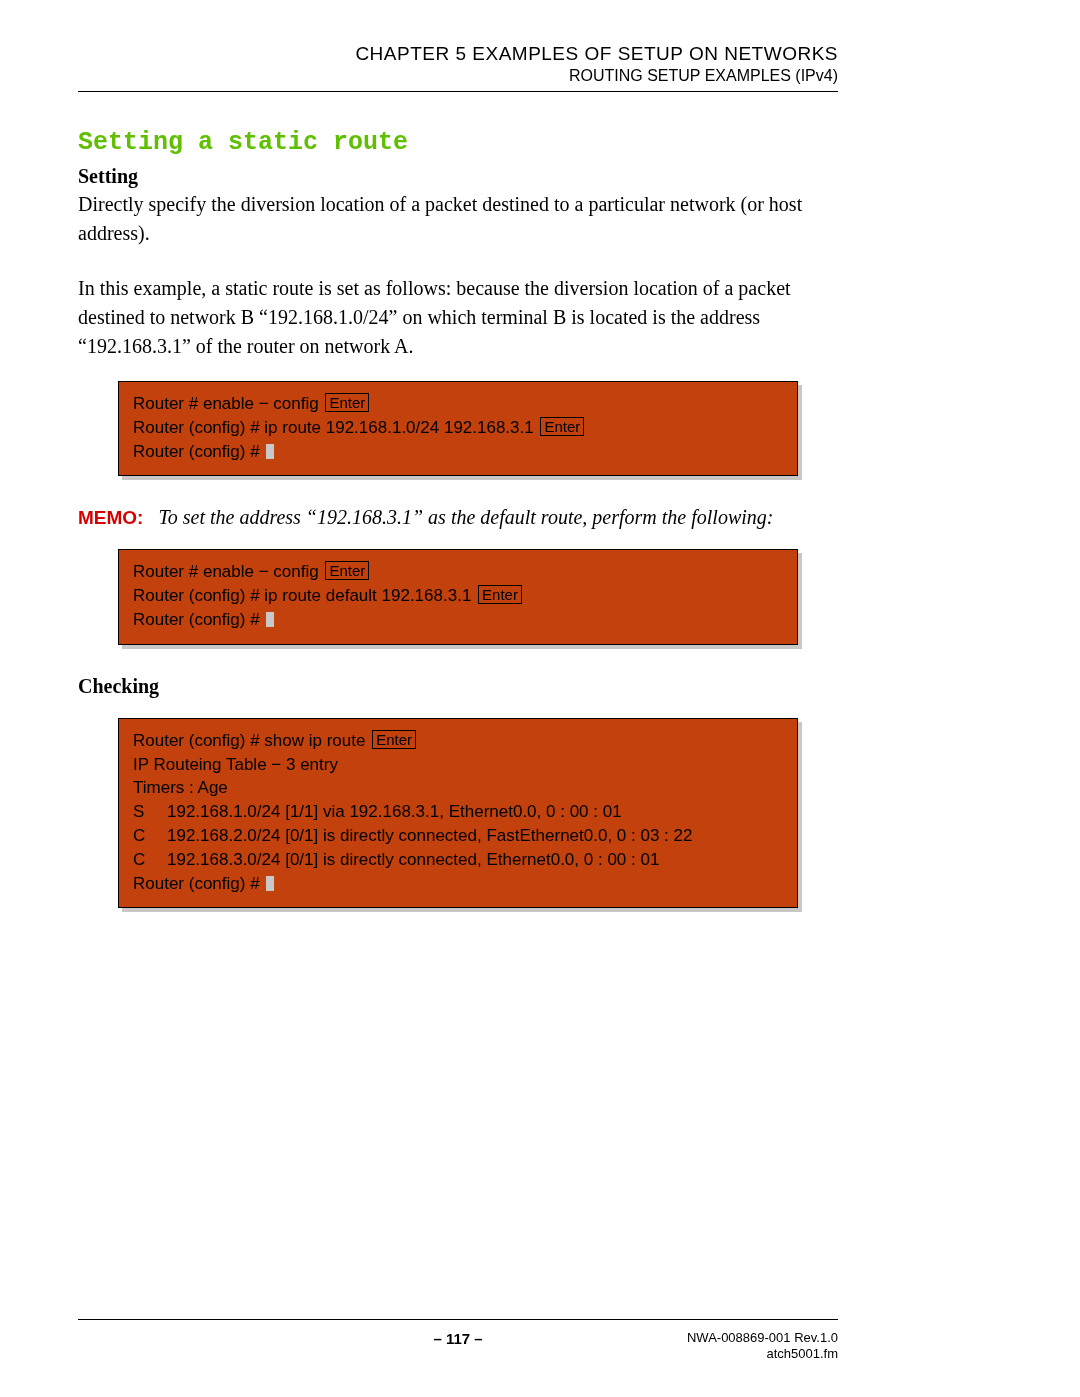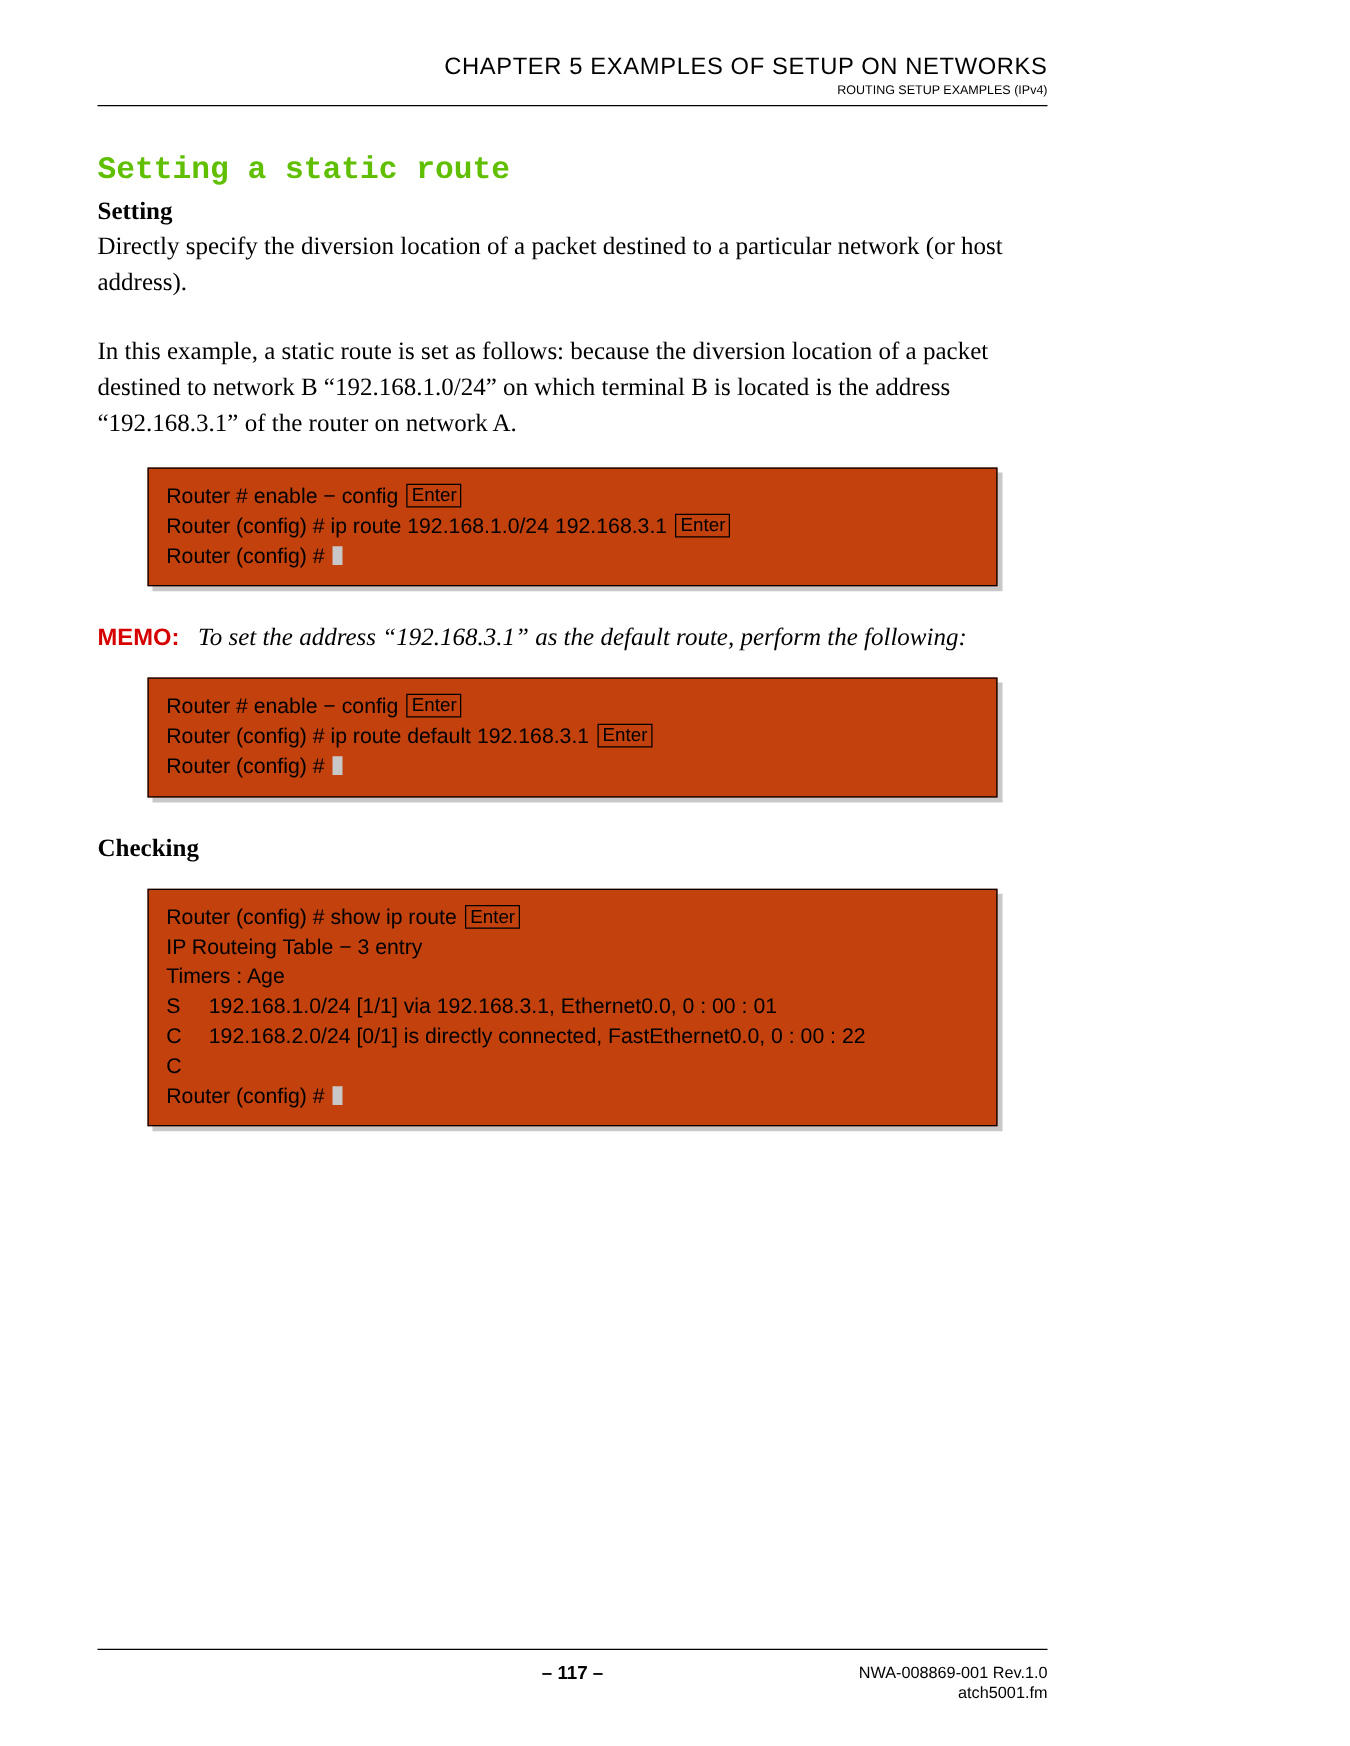--- a/index.html
+++ b/index.html
@@ -22,21 +22,21 @@
     text-align: right;
   }
   .header-chapter {
     font-family: Arial, Helvetica, sans-serif;
     font-size: 19px;
     letter-spacing: 0.5px;
     text-align: right;
   }
   .header-sub {
     font-family: Arial, Helvetica, sans-serif;
-    font-size: 10px;
+    font-size: 16px;
     text-align: right;
     margin-top: 2px;
   }
   .section-title {
     color: #5fbf00;
     font-family: Liberation Mono, monospace;
     font-weight: bold;
     font-size: 25px;
     margin-top: 36px;
   }
@@ -214,24 +214,25 @@
         <span class="key-box">Enter</span>
       </div>
       <div class="code-line">IP Routeing Table − 3 entry</div>
       <div class="code-line">Timers : Age</div>
       <div class="code-line route-row">
         <span class="route-code">S</span>
         <span>192.168.1.0/24 [1/1] via 192.168.3.1, Ethernet0.0, 0 : 00 : 01</span>
       </div>
       <div class="code-line route-row">
         <span class="route-code">C</span>
-        <span>192.168.2.0/24 [0/1] is directly connected, FastEthernet0.0, 0 : 00 : 22</span>
+        <span>192.168.2.0/24 [0/1] is directly connected, FastEthernet0.0, 0 : 03 : 22</span>
       </div>
       <div class="code-line route-row">
         <span class="route-code">C</span>
+        <span>192.168.3.0/24 [0/1] is directly connected, Ethernet0.0, 0 : 00 : 01</span>
       </div>
       <div class="code-line">
         <span>Router (config) #</span>
         <span class="cursor-block"></span>
       </div>
     </div>
   </div>
 
   <div class="footer">
     <div class="footer-inner">

